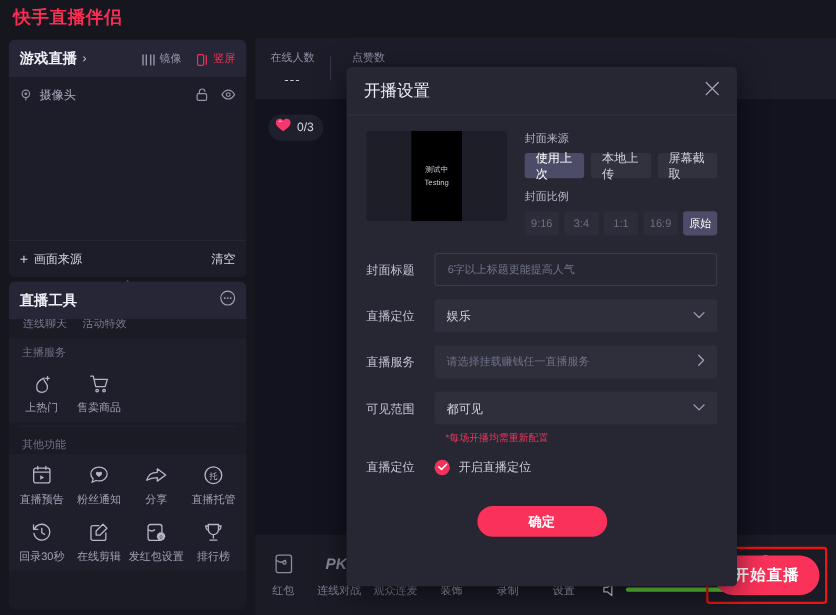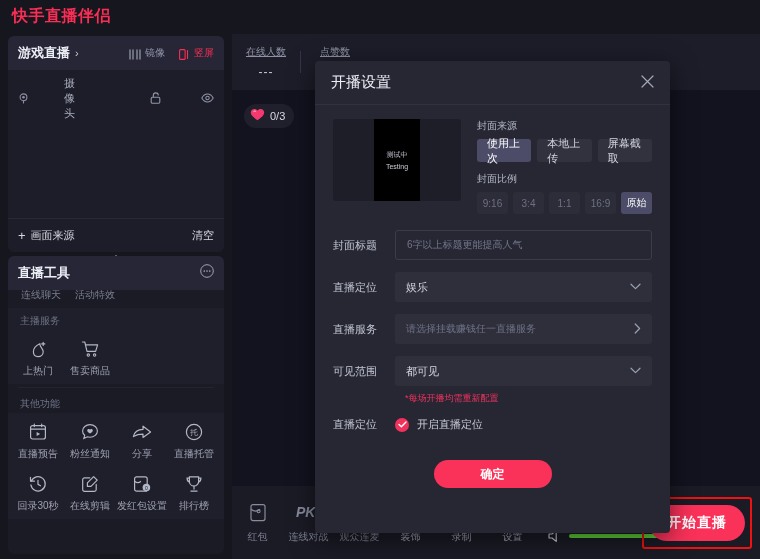--- a/index.html
+++ b/index.html
@@ -42,21 +42,21 @@
   .scene-chev { font-size: 11px; color: #c9cbd6; margin-left: 5px; }
   .scene-head-spacer { flex: 1; }
   .head-act {
     display: flex; align-items: flex-end; gap: 4px;
     font-size: 10px; color: #9195a8; margin-left: 14px;
   }
   .head-act.active { color: #fa2e55; }
   .head-act svg { display: block; }
   .scene-row {
     position: relative; height: 28px; display: flex; align-items: center;
-    padding: 0 10px; margin-top: 14px; gap: 28px;
+    padding: 0 10px; margin-top: 2px;
   }
   .scene-row .dot { margin-right: 7px; display: flex; }
   .scene-row-label { font-size: 11px; color: #a7abbb; }
   .scene-row-spacer { flex: 1; }
   .scene-row .ricon { margin-left: 12px; display: flex; }
   .scene-foot {
     position: absolute; left: 0; bottom: 0; width: 100%; height: 34px;
     border-top: 1px solid #272736;
     display: flex; align-items: center; padding: 0 10px;
   }
@@ -111,21 +111,21 @@
   }
   .stat-bar {
     position: absolute; left: 0; top: 0; width: 100%; height: 56px;
     background: #1d1d2a; display: flex;
   }
   .stat {
     width: 68px; height: 56px;
     display: flex; flex-direction: column; align-items: center; justify-content: center;
     gap: 6px; position: relative;
   }
-  .stat .k { font-size: 10px; color: #8e92a4; text-decoration: underline; }
+  .stat .k { font-size: 10px; color: #8e92a4; }
   .stat .v { font-size: 12px; color: #c9cbd6; letter-spacing: 1px; }
   .stat-div { width: 1px; height: 22px; background: #33334a; align-self: center; }
   .heart-badge {
     position: absolute; left: 12px; top: 70px;
     height: 24px; padding: 0 9px 0 6px; border-radius: 12px;
     background: #20202c; display: flex; align-items: center; gap: 5px;
   }
   .heart-badge .num { font-size: 11px; color: #d7d9e2; }
 
   

